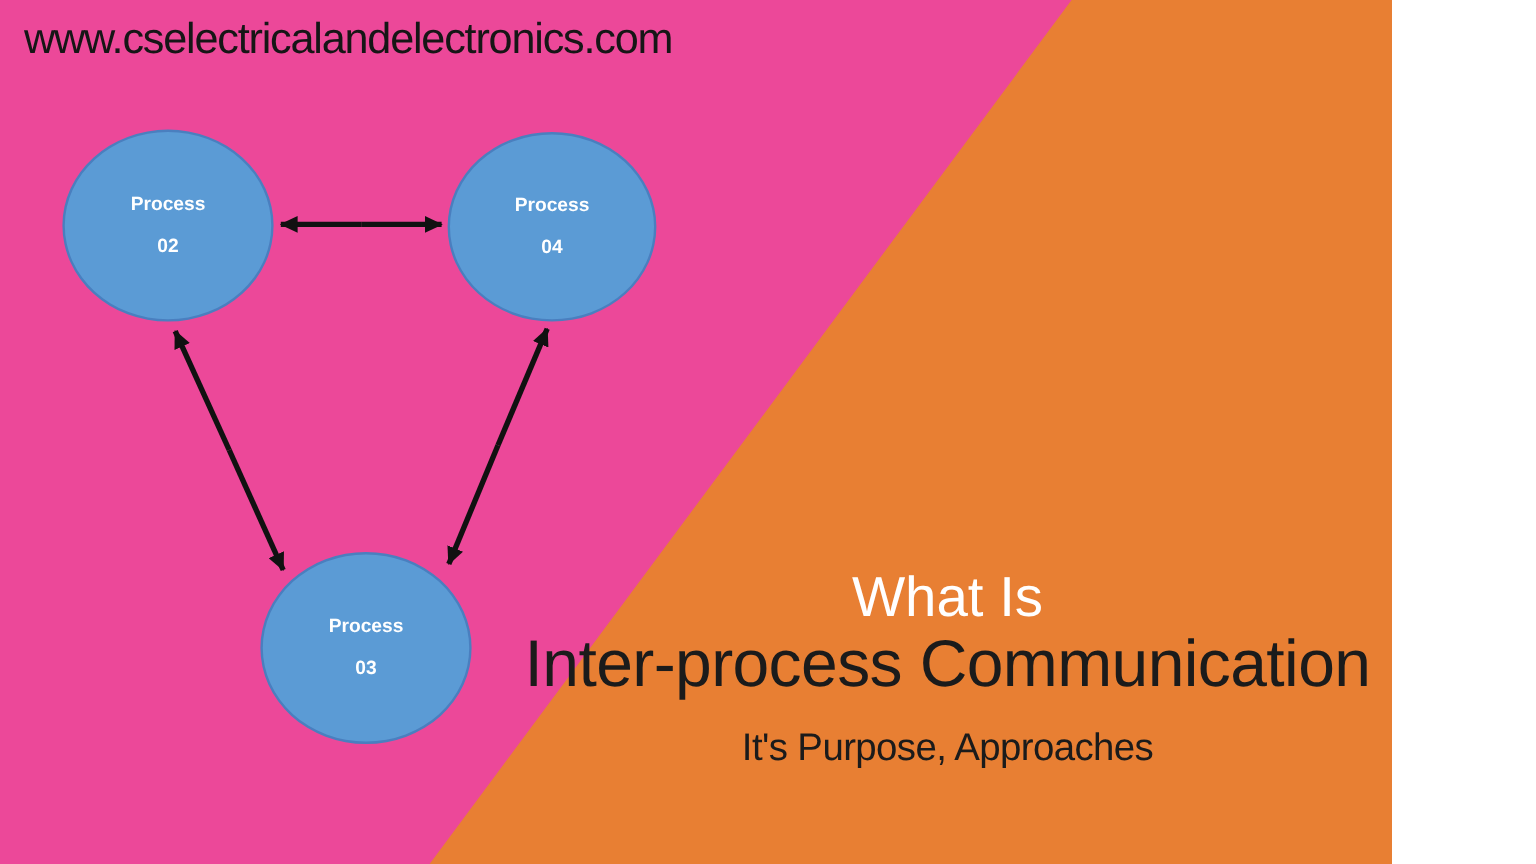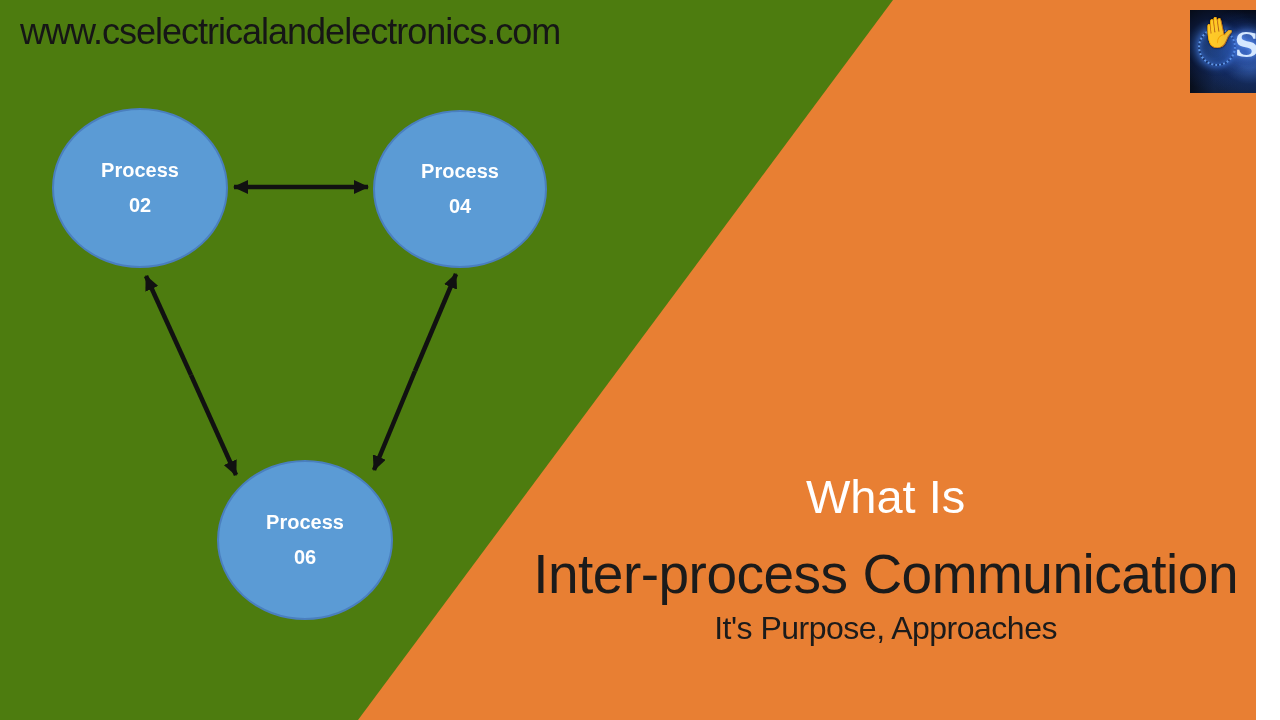--- a/index.html
+++ b/index.html
@@ -1,17 +1,17 @@
 <!DOCTYPE html>
 <html><head>
 <meta charset="utf-8">
 <style>
   html,body{margin:0;padding:0;background:#ffffff;}
   .canvas{
-    position:relative;width:1256px;height:720px;background:#4d7c0f;
+    position:relative;width:1160px;height:720px;background:#ec4899;
     overflow:hidden;font-family:"Liberation Sans", sans-serif;
   }
   
   .wedge{
     position:absolute;left:0;top:0;width:1280px;height:720px;
     background:#E87F33;
     clip-path:polygon(893px 0px, 1280px 0px, 1280px 720px, 358px 720px);
   }
   
   .url{
@@ -45,30 +45,30 @@
     font-family:"DejaVu Serif", serif;font-weight:bold;font-size:34px;line-height:34px;
     color:#D6E8FF;
     text-shadow:0 0 6px #6FA4FF, 0 0 14px #2C5FD8, 0 0 22px #1B3E9E;
   }
   
   .arrows{position:absolute;left:0;top:0;pointer-events:none;}
   .node{
     position:absolute;border-radius:50%;
     background:#5B9BD5;border:2px solid #4A7FBF;box-sizing:border-box;
     display:flex;flex-direction:column;align-items:center;justify-content:center;
-    color:#FFFFFF;font-weight:bold;font-size:20px;line-height:35px;text-align:left;
+    color:#FFFFFF;font-weight:bold;font-size:16px;line-height:35px;text-align:left;
   }
   .node-1{left:52px;top:108px;width:176px;height:160px;}
   .node-2{left:373px;top:110px;width:174px;height:158px;}
   .node-3{left:217px;top:460px;width:176px;height:160px;}
   
   .titles{position:absolute;right:18px;top:472px;text-align:center;white-space:nowrap;}
   .t1{font-size:47px;line-height:50px;color:#FFFFFF;letter-spacing:0px;}
-  .t2{font-size:55px;line-height:62px;color:#1B1B1B;letter-spacing:-0.5px;margin-top:21px;}
-  .t3{font-size:32px;line-height:40px;color:#1B1B1B;letter-spacing:-0.5px;margin-top:3px;}
+  .t2{font-size:55px;line-height:62px;color:#1B1B1B;letter-spacing:-0.5px;}
+  .t3{font-size:32px;line-height:40px;color:#1B1B1B;letter-spacing:-0.5px;margin-top:18px;}
 </style>
 </head>
 <body>
 
 <div class="canvas">
 
   <div class="wedge"></div>
 
   <div class="url">www.cselectricalandelectronics.com</div>
 
@@ -103,21 +103,21 @@
     <div>02</div>
   </div>
 
   <div class="node node-2">
     <div>Process</div>
     <div>04</div>
   </div>
 
   <div class="node node-3">
     <div>Process</div>
-    <div>06</div>
+    <div>03</div>
   </div>
 
   <div class="titles">
     <div class="t1">What Is</div>
     <div class="t2">Inter-process Communication</div>
     <div class="t3">It's Purpose, Approaches</div>
   </div>
 
 </div>
 

